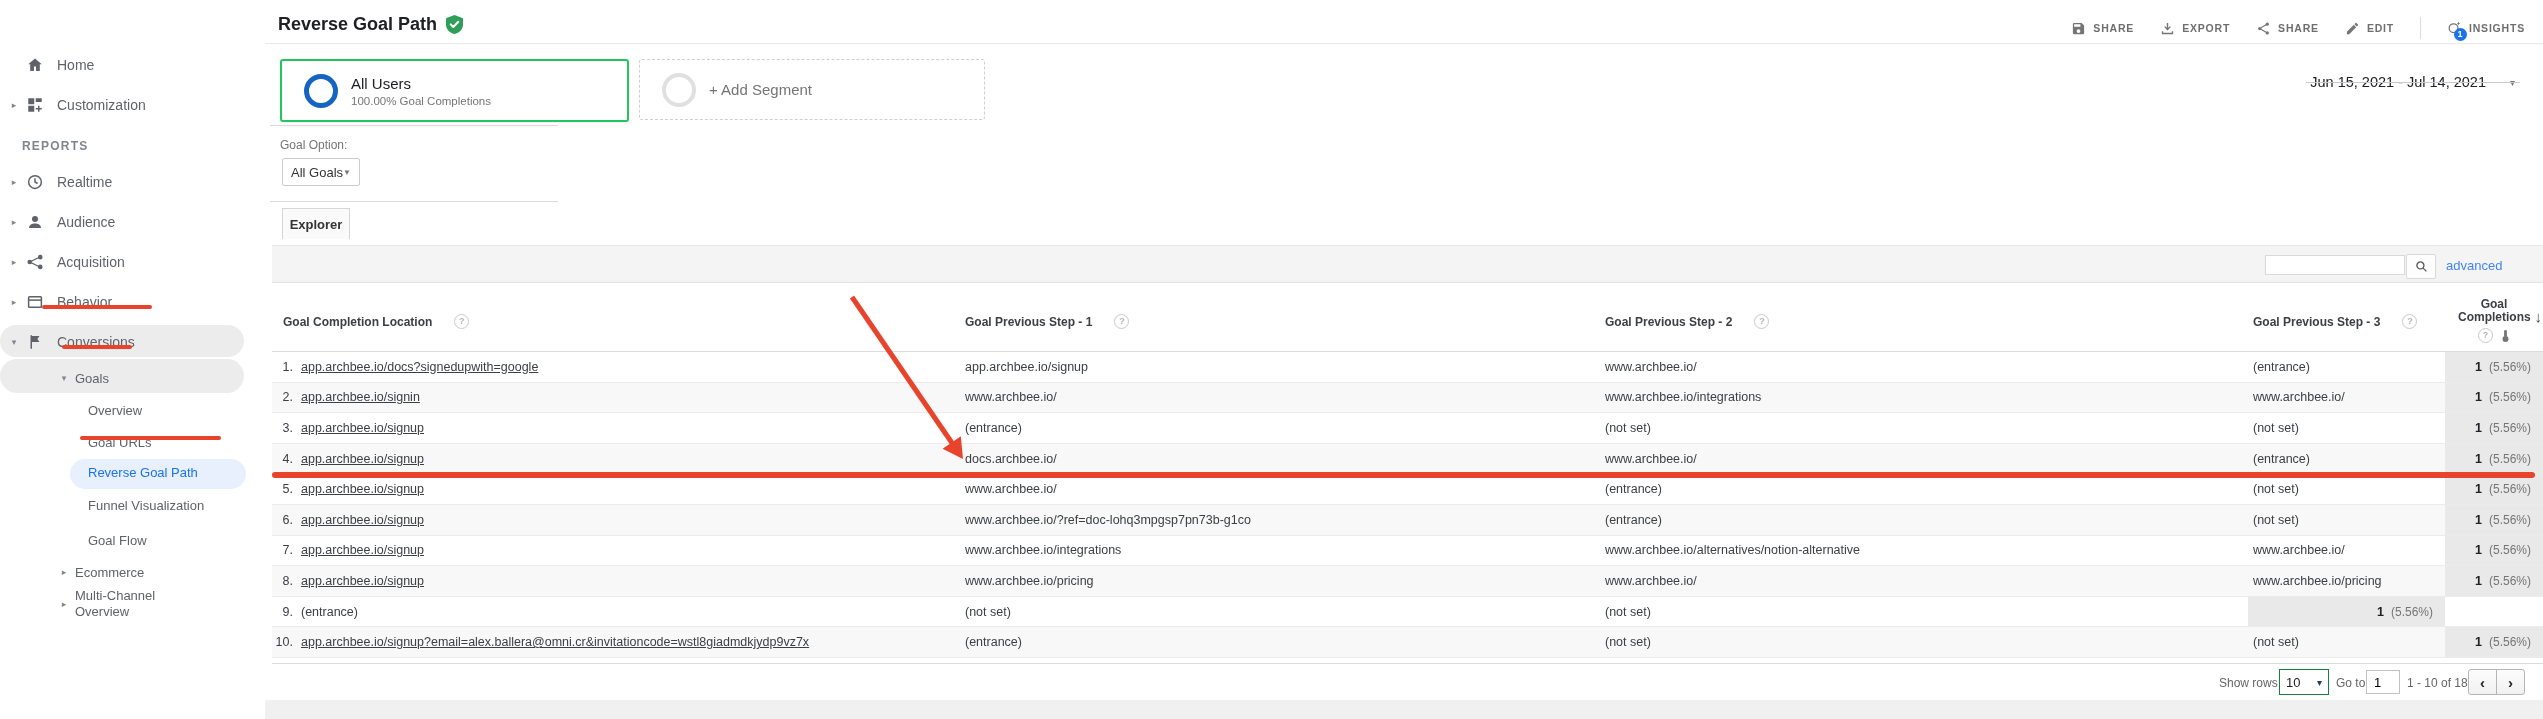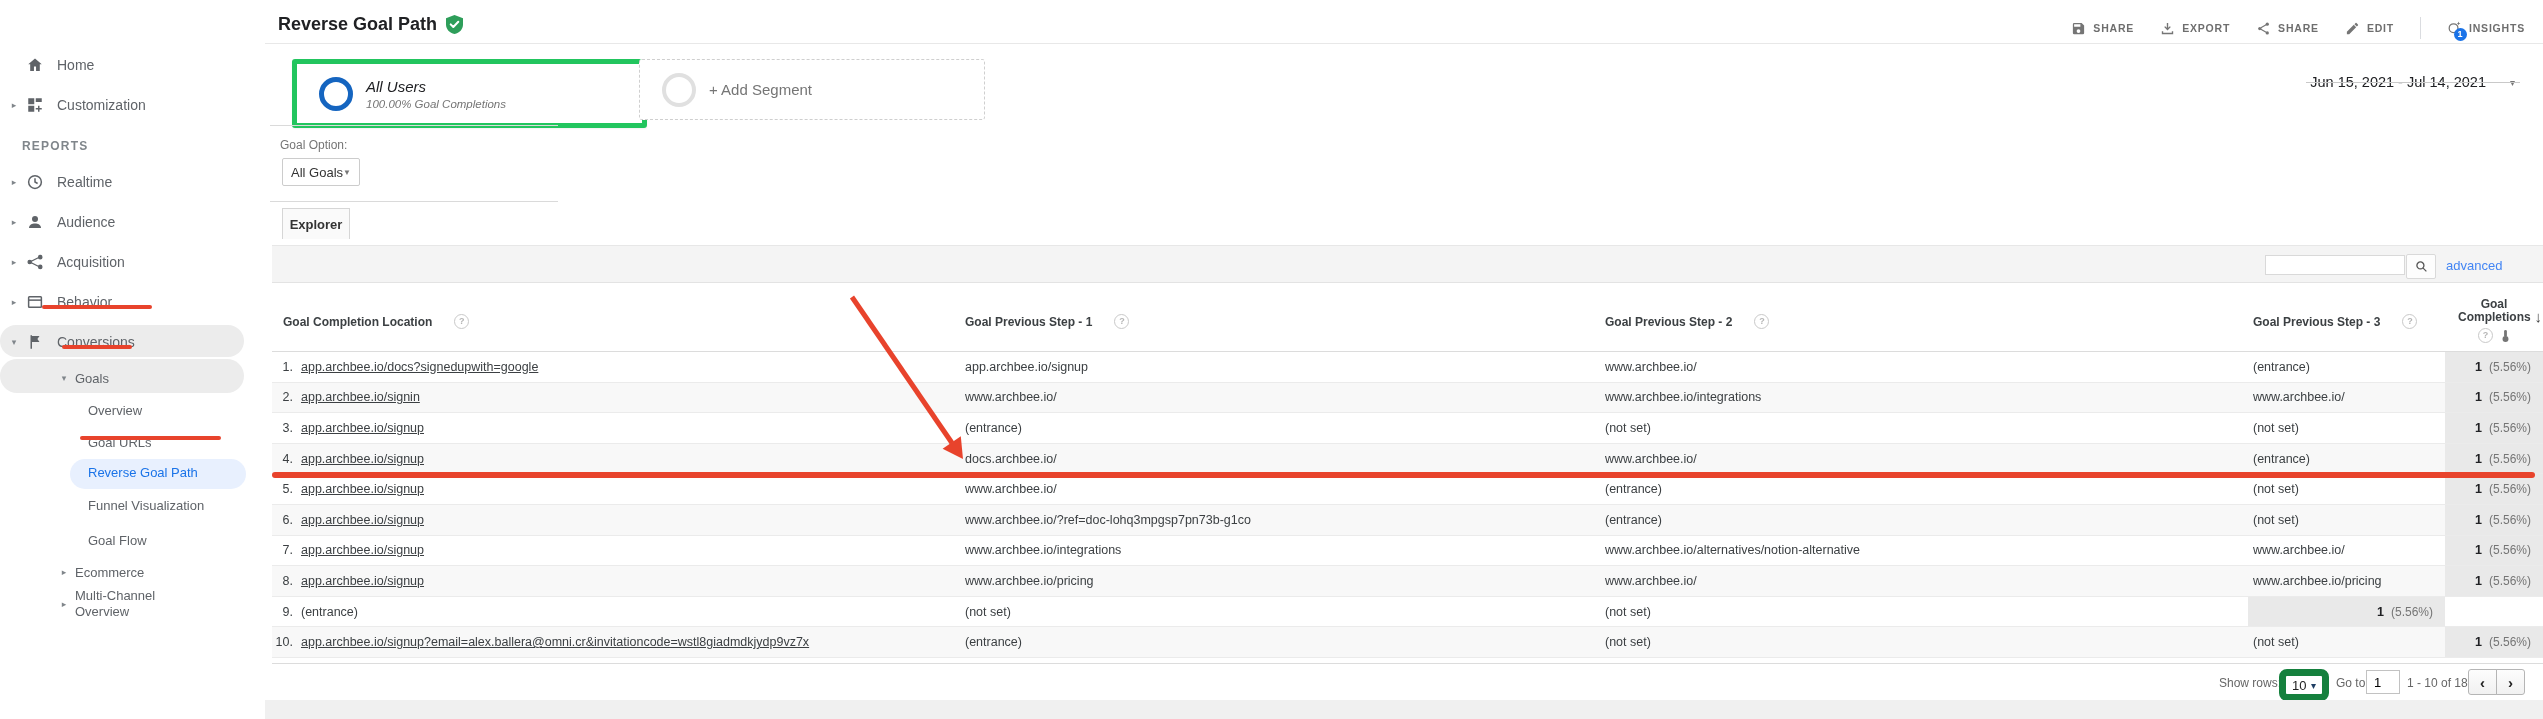--- a/index.html
+++ b/index.html
@@ -33,21 +33,21 @@
   .act-sep{width:1px;height:22px;background:#dadce0;}
   .insights-wrap{position:relative;}
   .badge{position:absolute;right:-5px;bottom:-4px;width:13px;height:13px;border-radius:50%;background:#1a73e8;color:#fff;
          font-size:9px;display:flex;align-items:center;justify-content:center;font-weight:bold;}
   #date-range{position:absolute;right:28px;top:58px;font-size:14.5px;color:#202124;display:flex;align-items:center;gap:24px;cursor:pointer;margin-top:16px;}
   #date-range .darr{font-size:10px;color:#757575;}
   #date-underline{position:absolute;right:23px;top:82px;width:214px;height:1px;background:#c9c9c9;}
 
   
   .seg-card{position:absolute;top:59px;height:59px;border-radius:3px;display:flex;align-items:center;cursor:pointer;background:#fff;}
-  #seg-all-users{left:27px;width:345px;border:5px solid #22c55e;box-shadow:0 1px 2px rgba(0,0,0,.06);font-style:italic;}
+  #seg-all-users{left:15px;width:345px;border:2px solid #22c55e;box-shadow:0 1px 2px rgba(0,0,0,.06);}
   #seg-add{left:374px;width:344px;border:1px dashed #cfcfcf;}
   .ring{width:34px;height:34px;border-radius:50%;margin-left:22px;box-sizing:border-box;}
   .ring.blue{border:5px solid #1565c0;}
   .ring.gray{border:4px solid #e0e0e0;}
   .seg-txt{margin-left:13px;}
   .seg-title{font-size:15px;color:#202124;}
   .seg-sub{font-size:11.5px;color:#757575;margin-top:3px;}
   .add-label{margin-left:13px;font-size:15px;color:#757575;}
 
   .panel-divider{position:absolute;left:5px;width:288px;height:1px;background:#dadada;}
@@ -88,21 +88,21 @@
   .td.rank{justify-content:flex-end;padding-right:3px;color:#3c4043;}
   .td.loc{padding-left:5px;text-decoration:underline;}
   .td.dim{padding-left:5px;}
   .td.comp{background:#e9e9e9;justify-content:flex-end;padding-right:12px;gap:7px;}
   .td.comp .val{font-weight:bold;color:#202124;}
   .td.comp .pct{color:#757575;font-size:12px;}
 
   
   #pagination{position:absolute;left:7px;top:663px;width:2271px;height:37px;border-top:1px solid #dcdcdc;background:#fff;box-sizing:border-box;}
   .pag-lbl{position:absolute;top:12px;font-size:12px;color:#666;}
-  #show-rows-select{position:absolute;left:2007px;top:5px;width:50px;height:26px;border:7px solid #15803d;border-radius:8px;background:#fff;
+  #show-rows-select{position:absolute;left:2007px;top:5px;width:50px;height:26px;border:1px solid #15803d;border-radius:0;background:#fff;
                     display:flex;align-items:center;justify-content:space-between;padding:9px 6px;box-sizing:border-box;font-size:13px;color:#222;cursor:pointer;}
   #show-rows-select .darr{font-size:10px;color:#1f3e63;}
   #goto-input{position:absolute;left:2094px;top:6px;width:34px;height:24px;border:1px solid #c2c2c2;box-sizing:border-box;font-size:13px;padding:0 0 0 7px;outline:none;font-family:inherit;}
   #pager{position:absolute;left:2196px;top:5px;display:flex;}
   .pg-btn{width:29px;height:26px;border:1px solid #b5b5b5;background:linear-gradient(#fdfdfd,#f1f1f1);display:flex;align-items:center;justify-content:center;
           font-size:15px;font-weight:bold;color:#222;cursor:pointer;box-sizing:border-box;}
   .pg-btn.first{border-radius:3px 0 0 3px;}
   .pg-btn.last{border-radius:0 3px 3px 0;margin-left:-1px;}
   #bottom-strip{position:absolute;left:0;top:700px;width:2278px;height:19px;background:#f0f0f0;}
 

